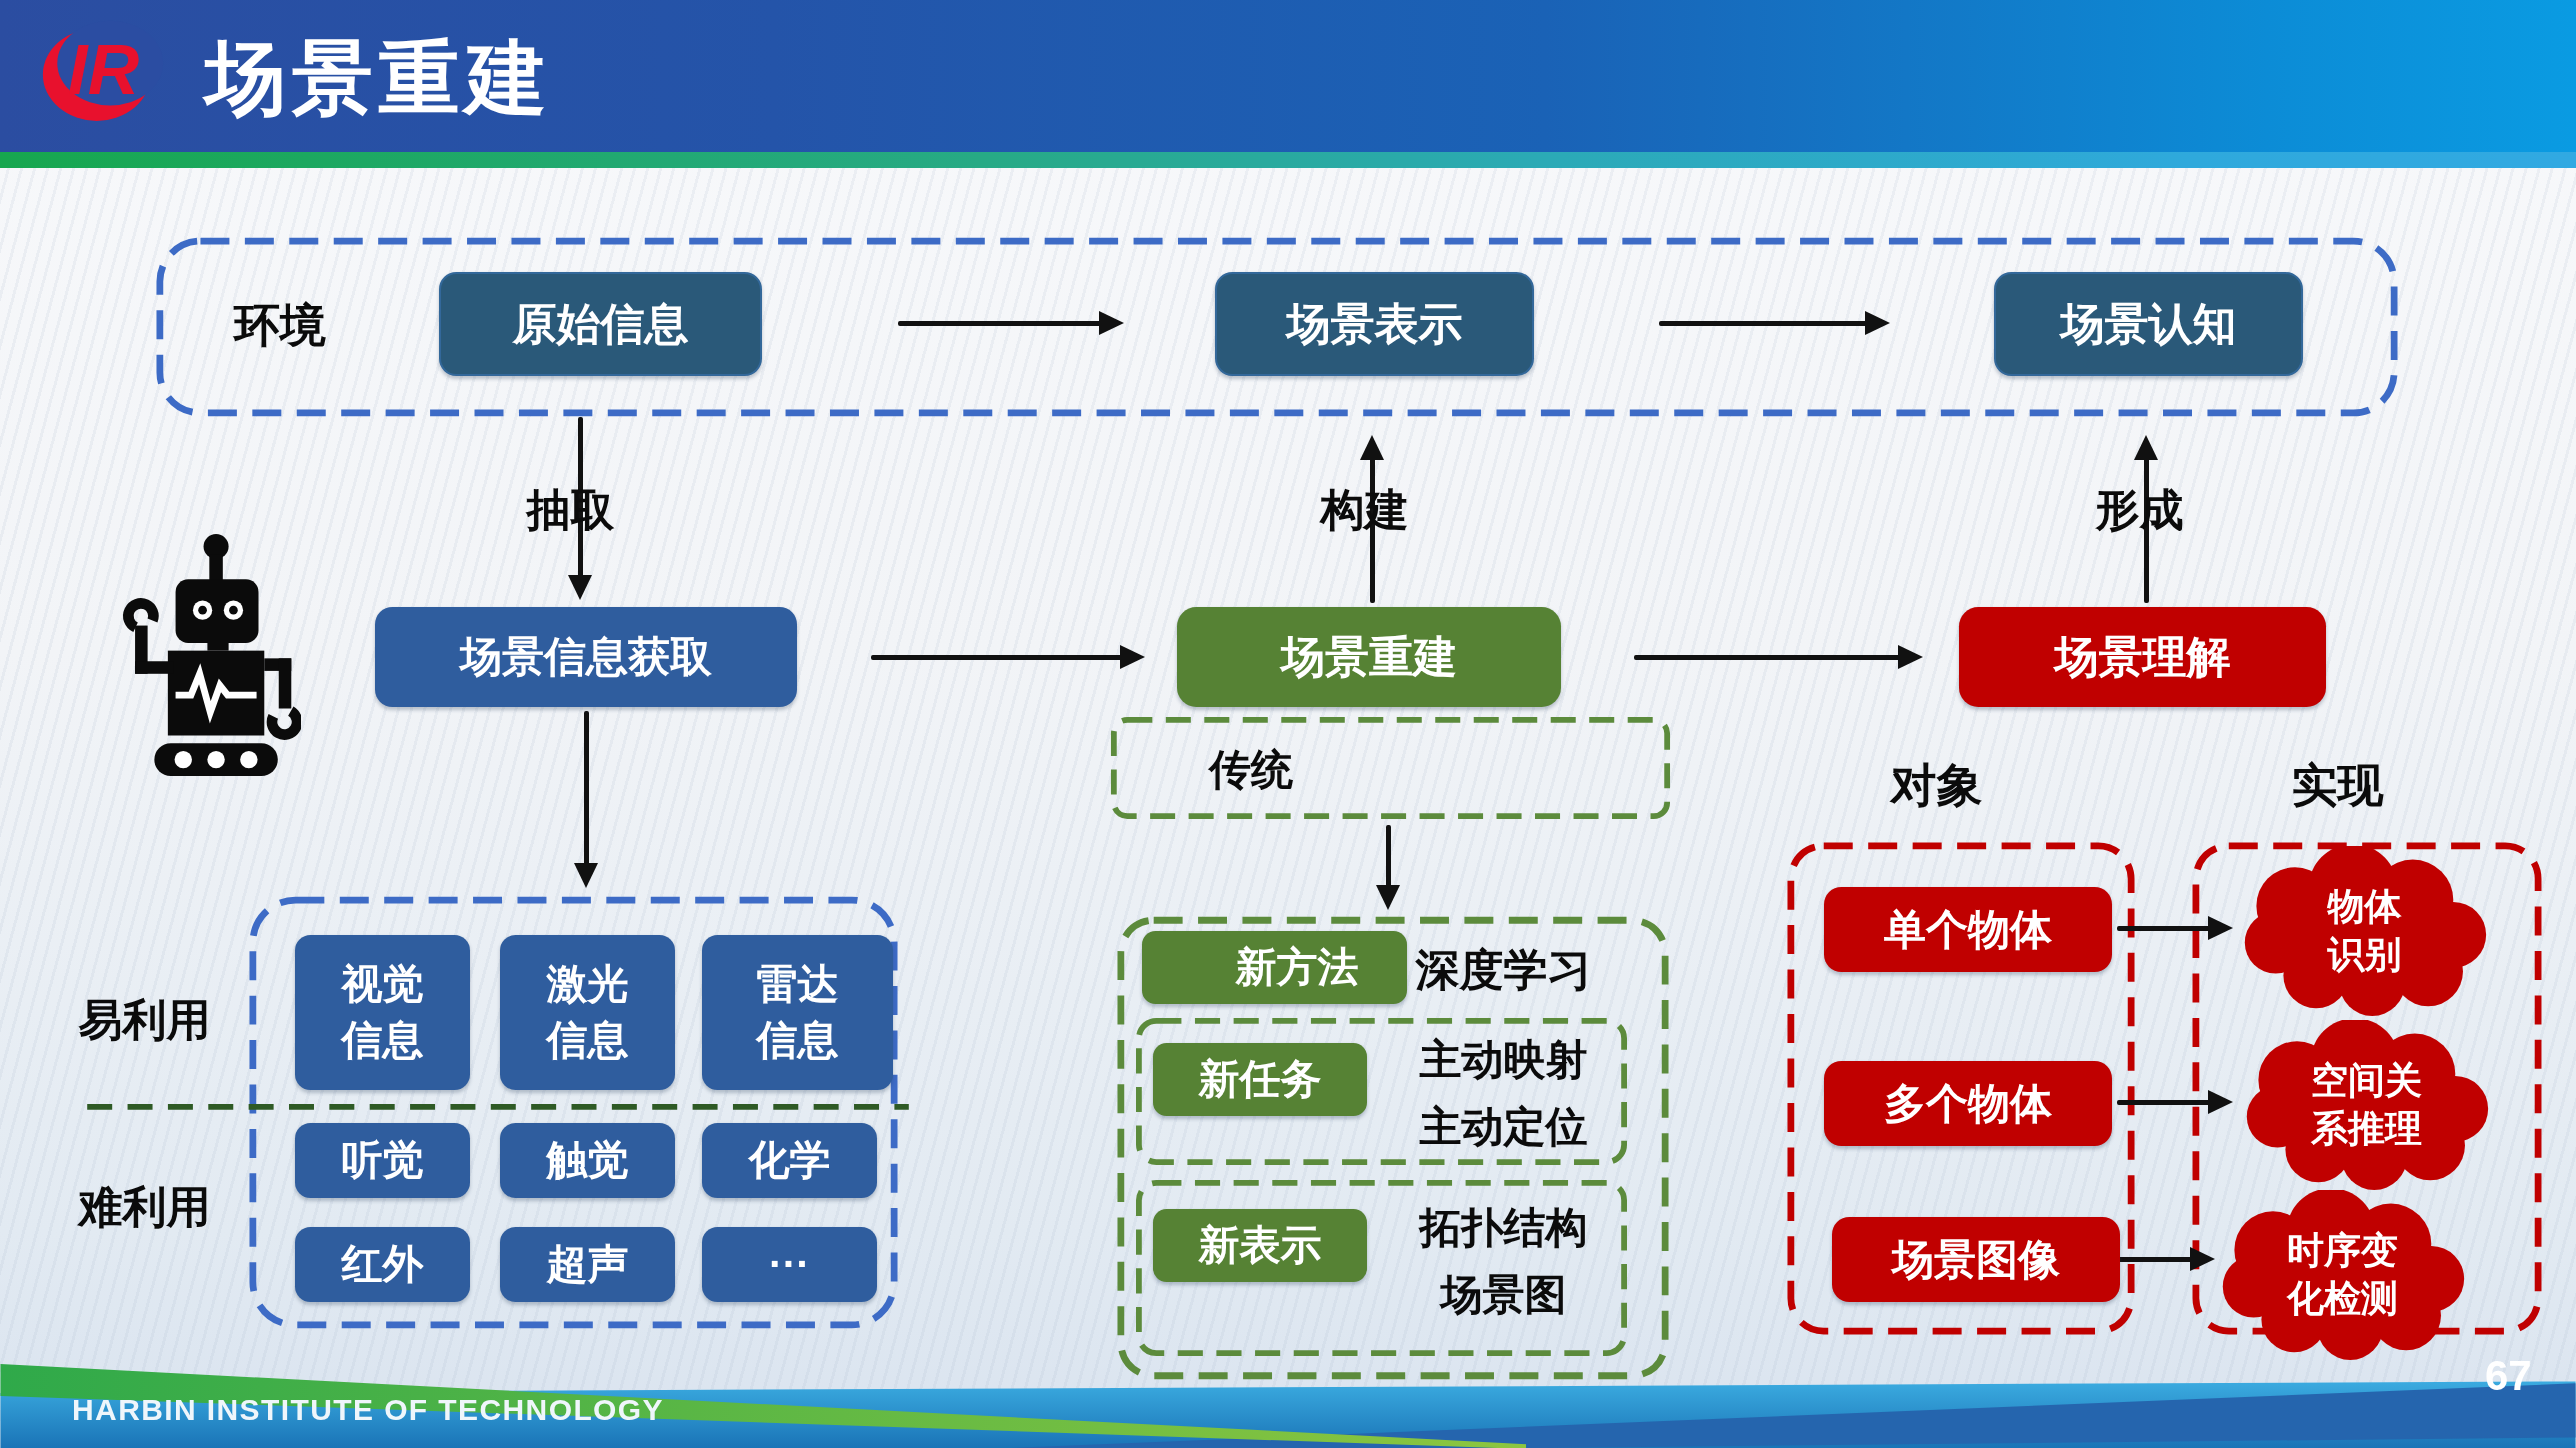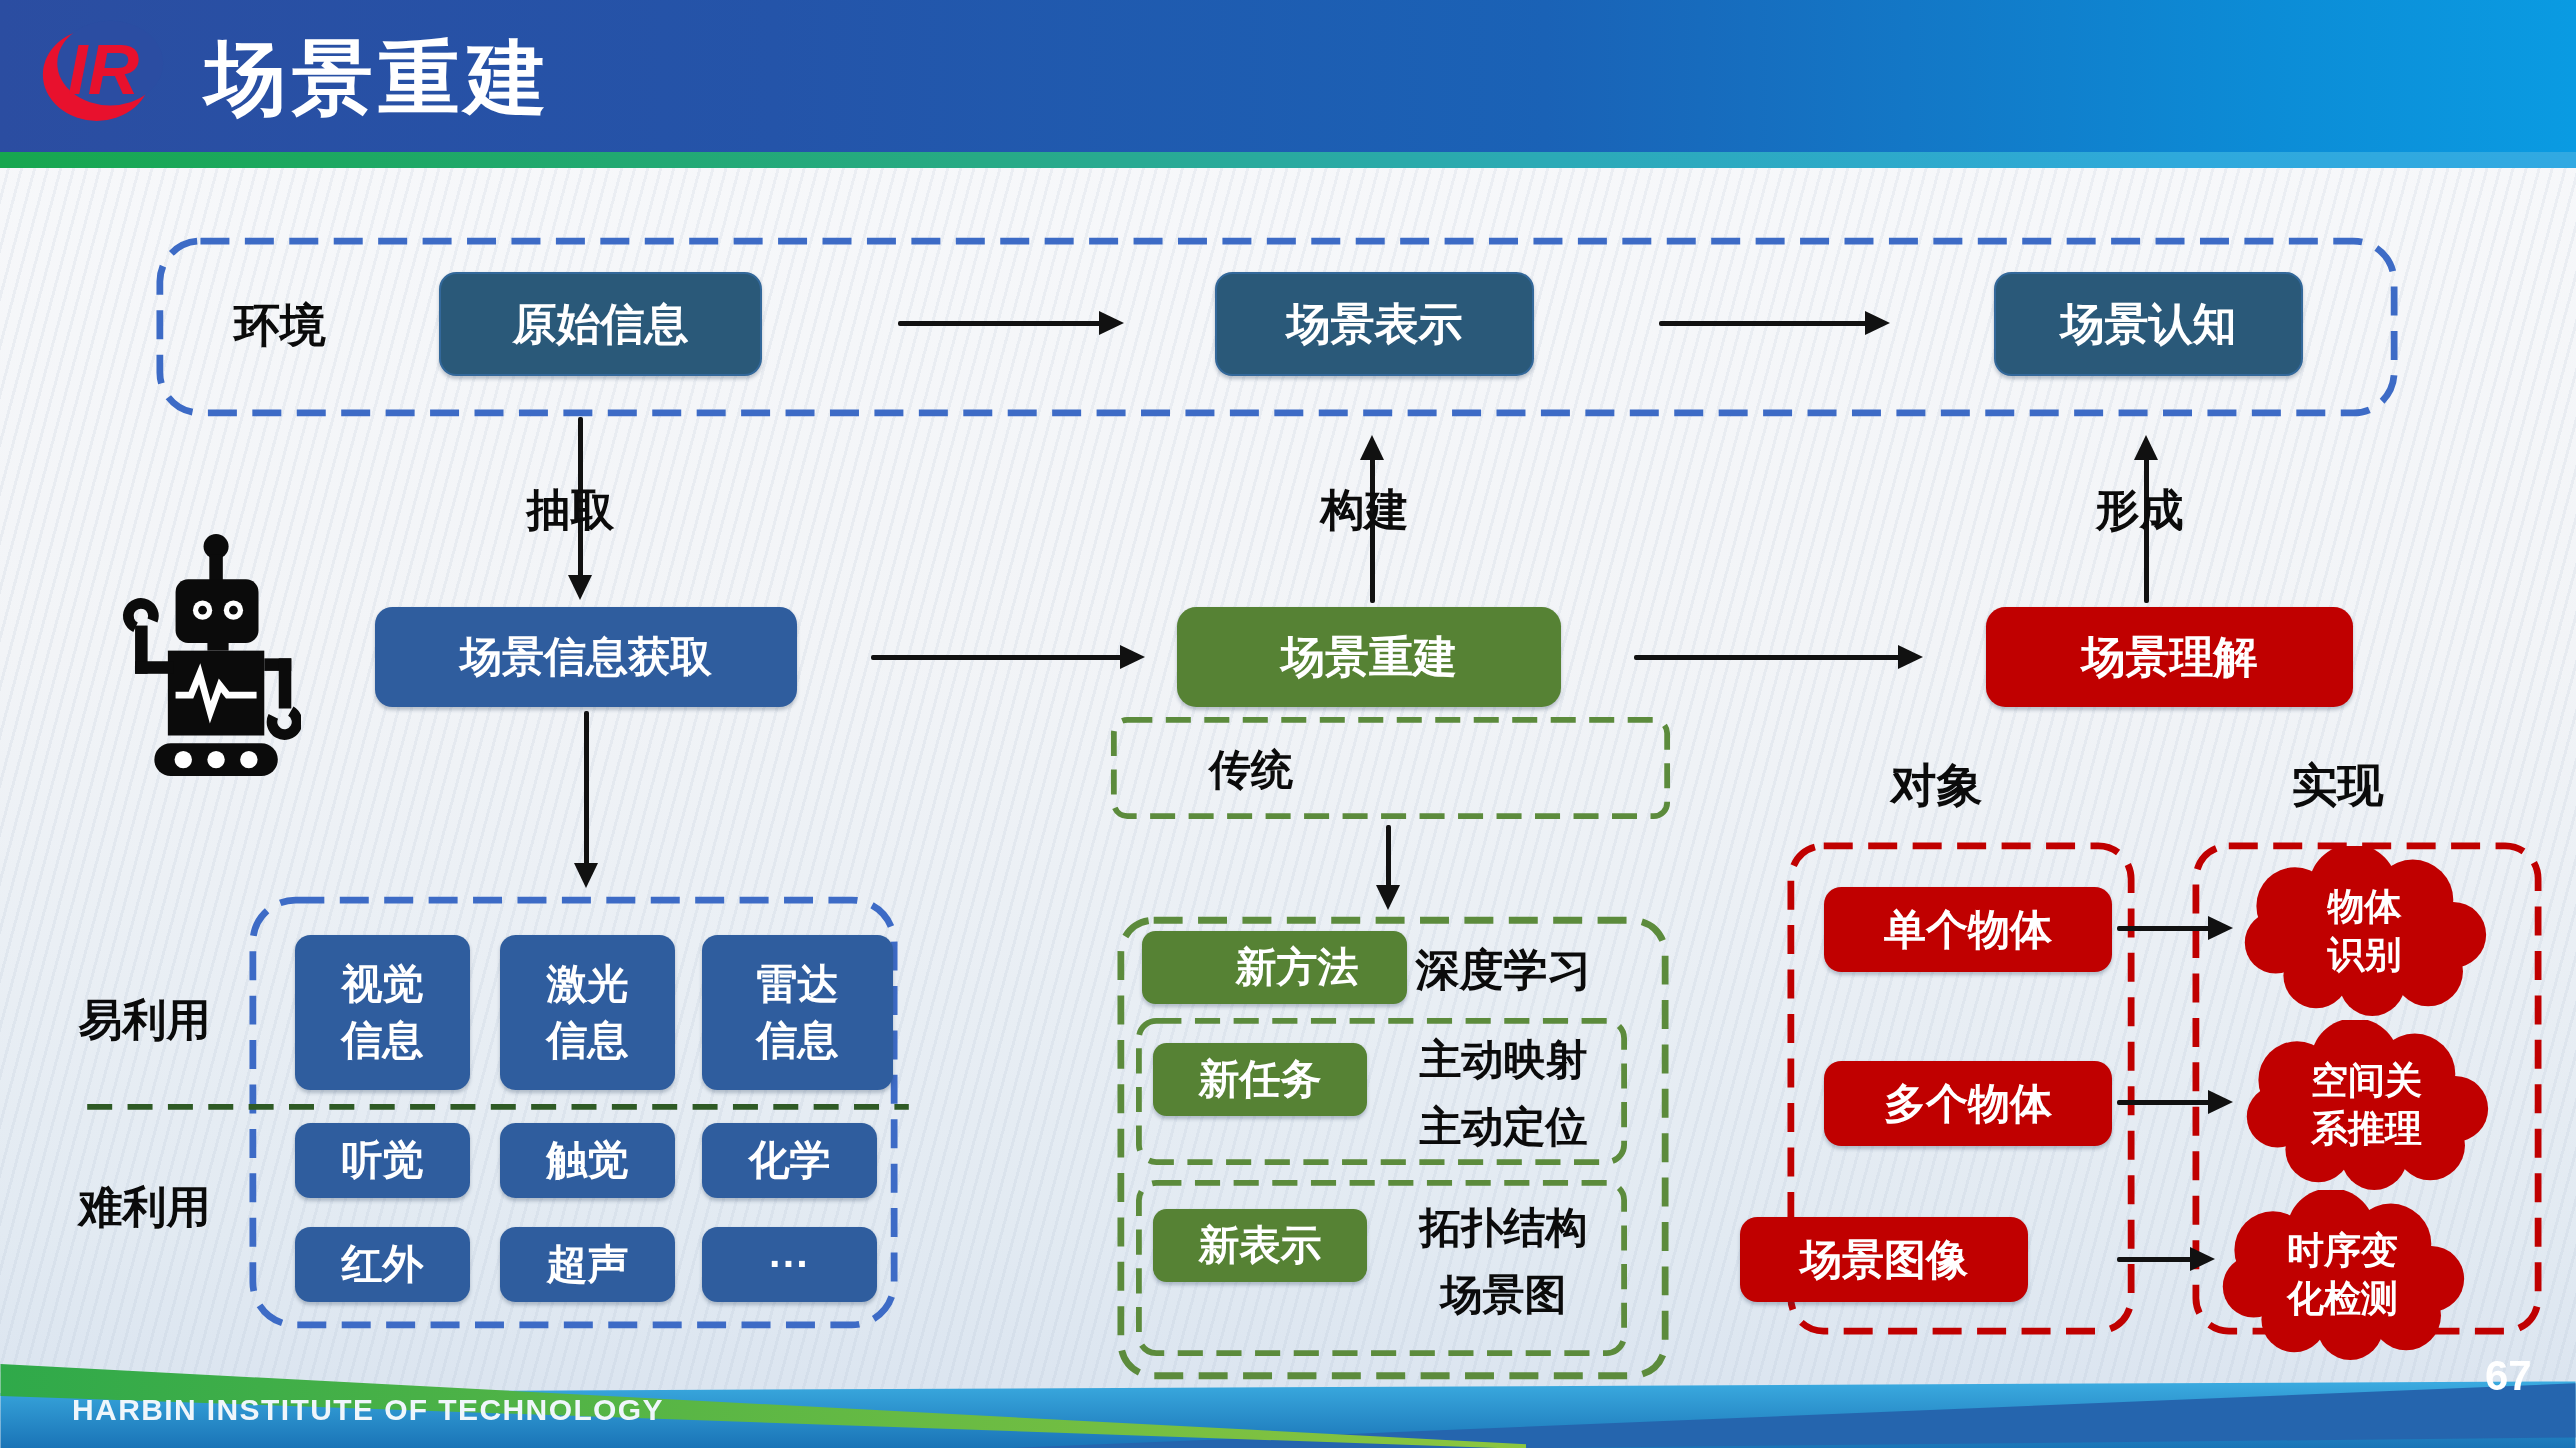--- a/index.html
+++ b/index.html
@@ -87,21 +87,21 @@
   <div class="arrow-v up" style="left:1370px;top:456px;height:147px;"></div>
   <div class="label" style="left:1287px;top:481px;width:155px;font-size:44px;">构建</div>
 
   <div class="arrow-v up" style="left:2144px;top:456px;height:147px;"></div>
   <div class="label" style="left:2062px;top:481px;width:155px;font-size:44px;">形成</div>
 
   <div class="btn" style="left:375px;top:607px;width:422px;height:100px;background:#2F5D9E;border-radius:17.4px;font-size:42px;">场景信息获取</div>
   <div class="arrow-h" style="left:871px;top:655px;width:251px;"></div>
   <div class="btn btn-green" style="left:1177px;top:607px;width:384px;height:100px;border-radius:19.3px;font-size:44px;">场景重建</div>
   <div class="arrow-h" style="left:1634px;top:655px;width:266px;"></div>
-  <div class="btn btn-red" style="left:1959px;top:607px;width:367px;height:100px;border-radius:19.3px;font-size:44px;margin-left:27px;">场景理解</div>
+  <div class="btn btn-red" style="left:1959px;top:607px;width:367px;height:100px;border-radius:19.3px;font-size:44px;">场景理解</div>
 
   <div class="abs z" style="left:108px;top:533px;width:193px;height:243px;">
     <svg width="193" height="243" viewBox="0 0 200 252">
       <g fill="#0b0b0b">
         <circle cx="112" cy="14" r="13"></circle>
         <rect x="105" y="22" width="14" height="32"></rect>
         <rect x="70" y="48" width="86" height="66" rx="13"></rect>
         <rect x="103" y="112" width="22" height="10"></rect>
         <rect x="62" y="122" width="100" height="88"></rect>
         <rect x="28" y="96" width="13" height="50"></rect>
@@ -195,21 +195,21 @@
       </svg>
   </div>
   <div class="dash-box" style="left:2192px;top:842px;">
     <svg width="350" height="493" viewBox="0 0 362 510">
         <rect x="4" y="4" width="354" height="502" rx="34" fill="none" stroke="#C00000" stroke-width="7" stroke-dasharray="30 16"></rect>
       </svg>
   </div>
 
   <div class="btn btn-red" style="left:1824px;top:887px;width:288px;height:85px;">单个物体</div>
   <div class="btn btn-red" style="left:1824px;top:1061px;width:288px;height:85px;">多个物体</div>
-  <div class="btn btn-red" style="left:1740px;top:1217px;width:288px;height:85px;">场景图像</div>
+  <div class="btn btn-red" style="left:1832px;top:1217px;width:288px;height:85px;">场景图像</div>
 
   <div class="arrow-h" style="left:2117px;top:926px;width:93px;"></div>
   <div class="arrow-h" style="left:2117px;top:1100px;width:93px;"></div>
   <div class="arrow-h" style="left:2117px;top:1257px;width:75px;"></div>
 
   <div class="cloud" style="left:2239px;top:846px;width:251px;height:170px;">
     <svg width="251" height="170" viewBox="0 0 260 176">
       <g fill="#C00000">
         <circle cx="58" cy="62" r="40"></circle>
           <circle cx="118" cy="44" r="46"></circle>

